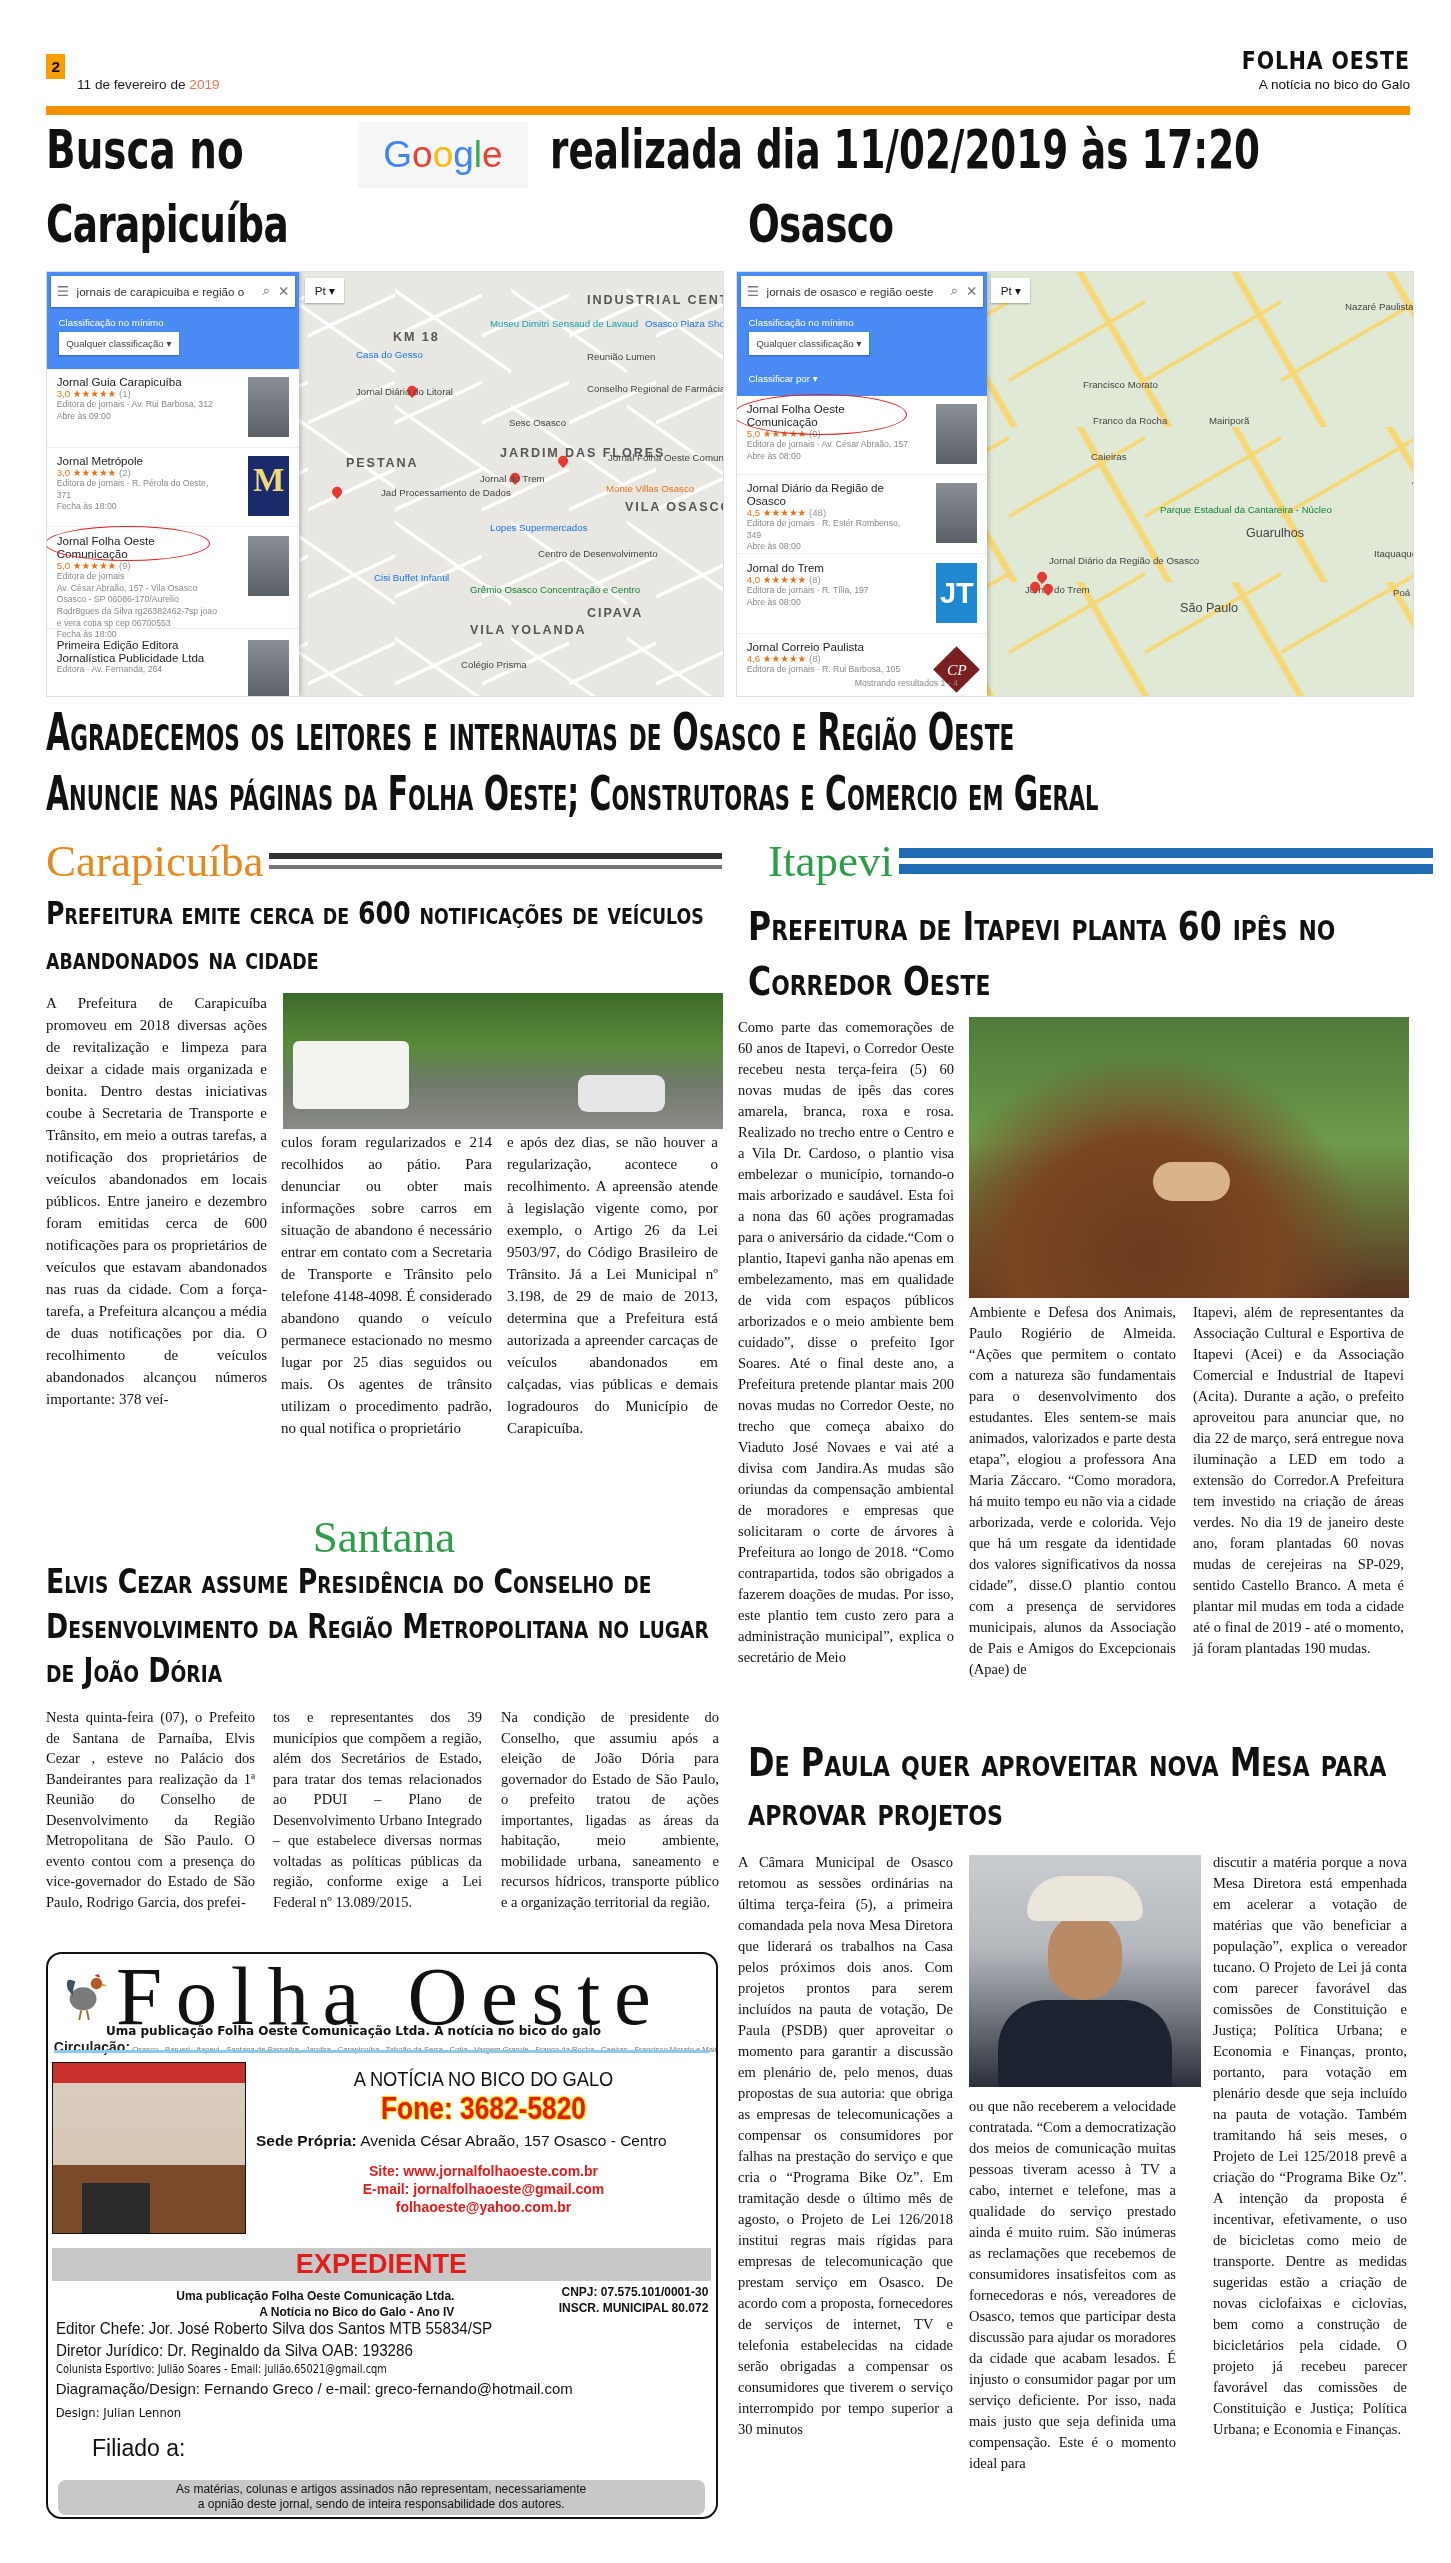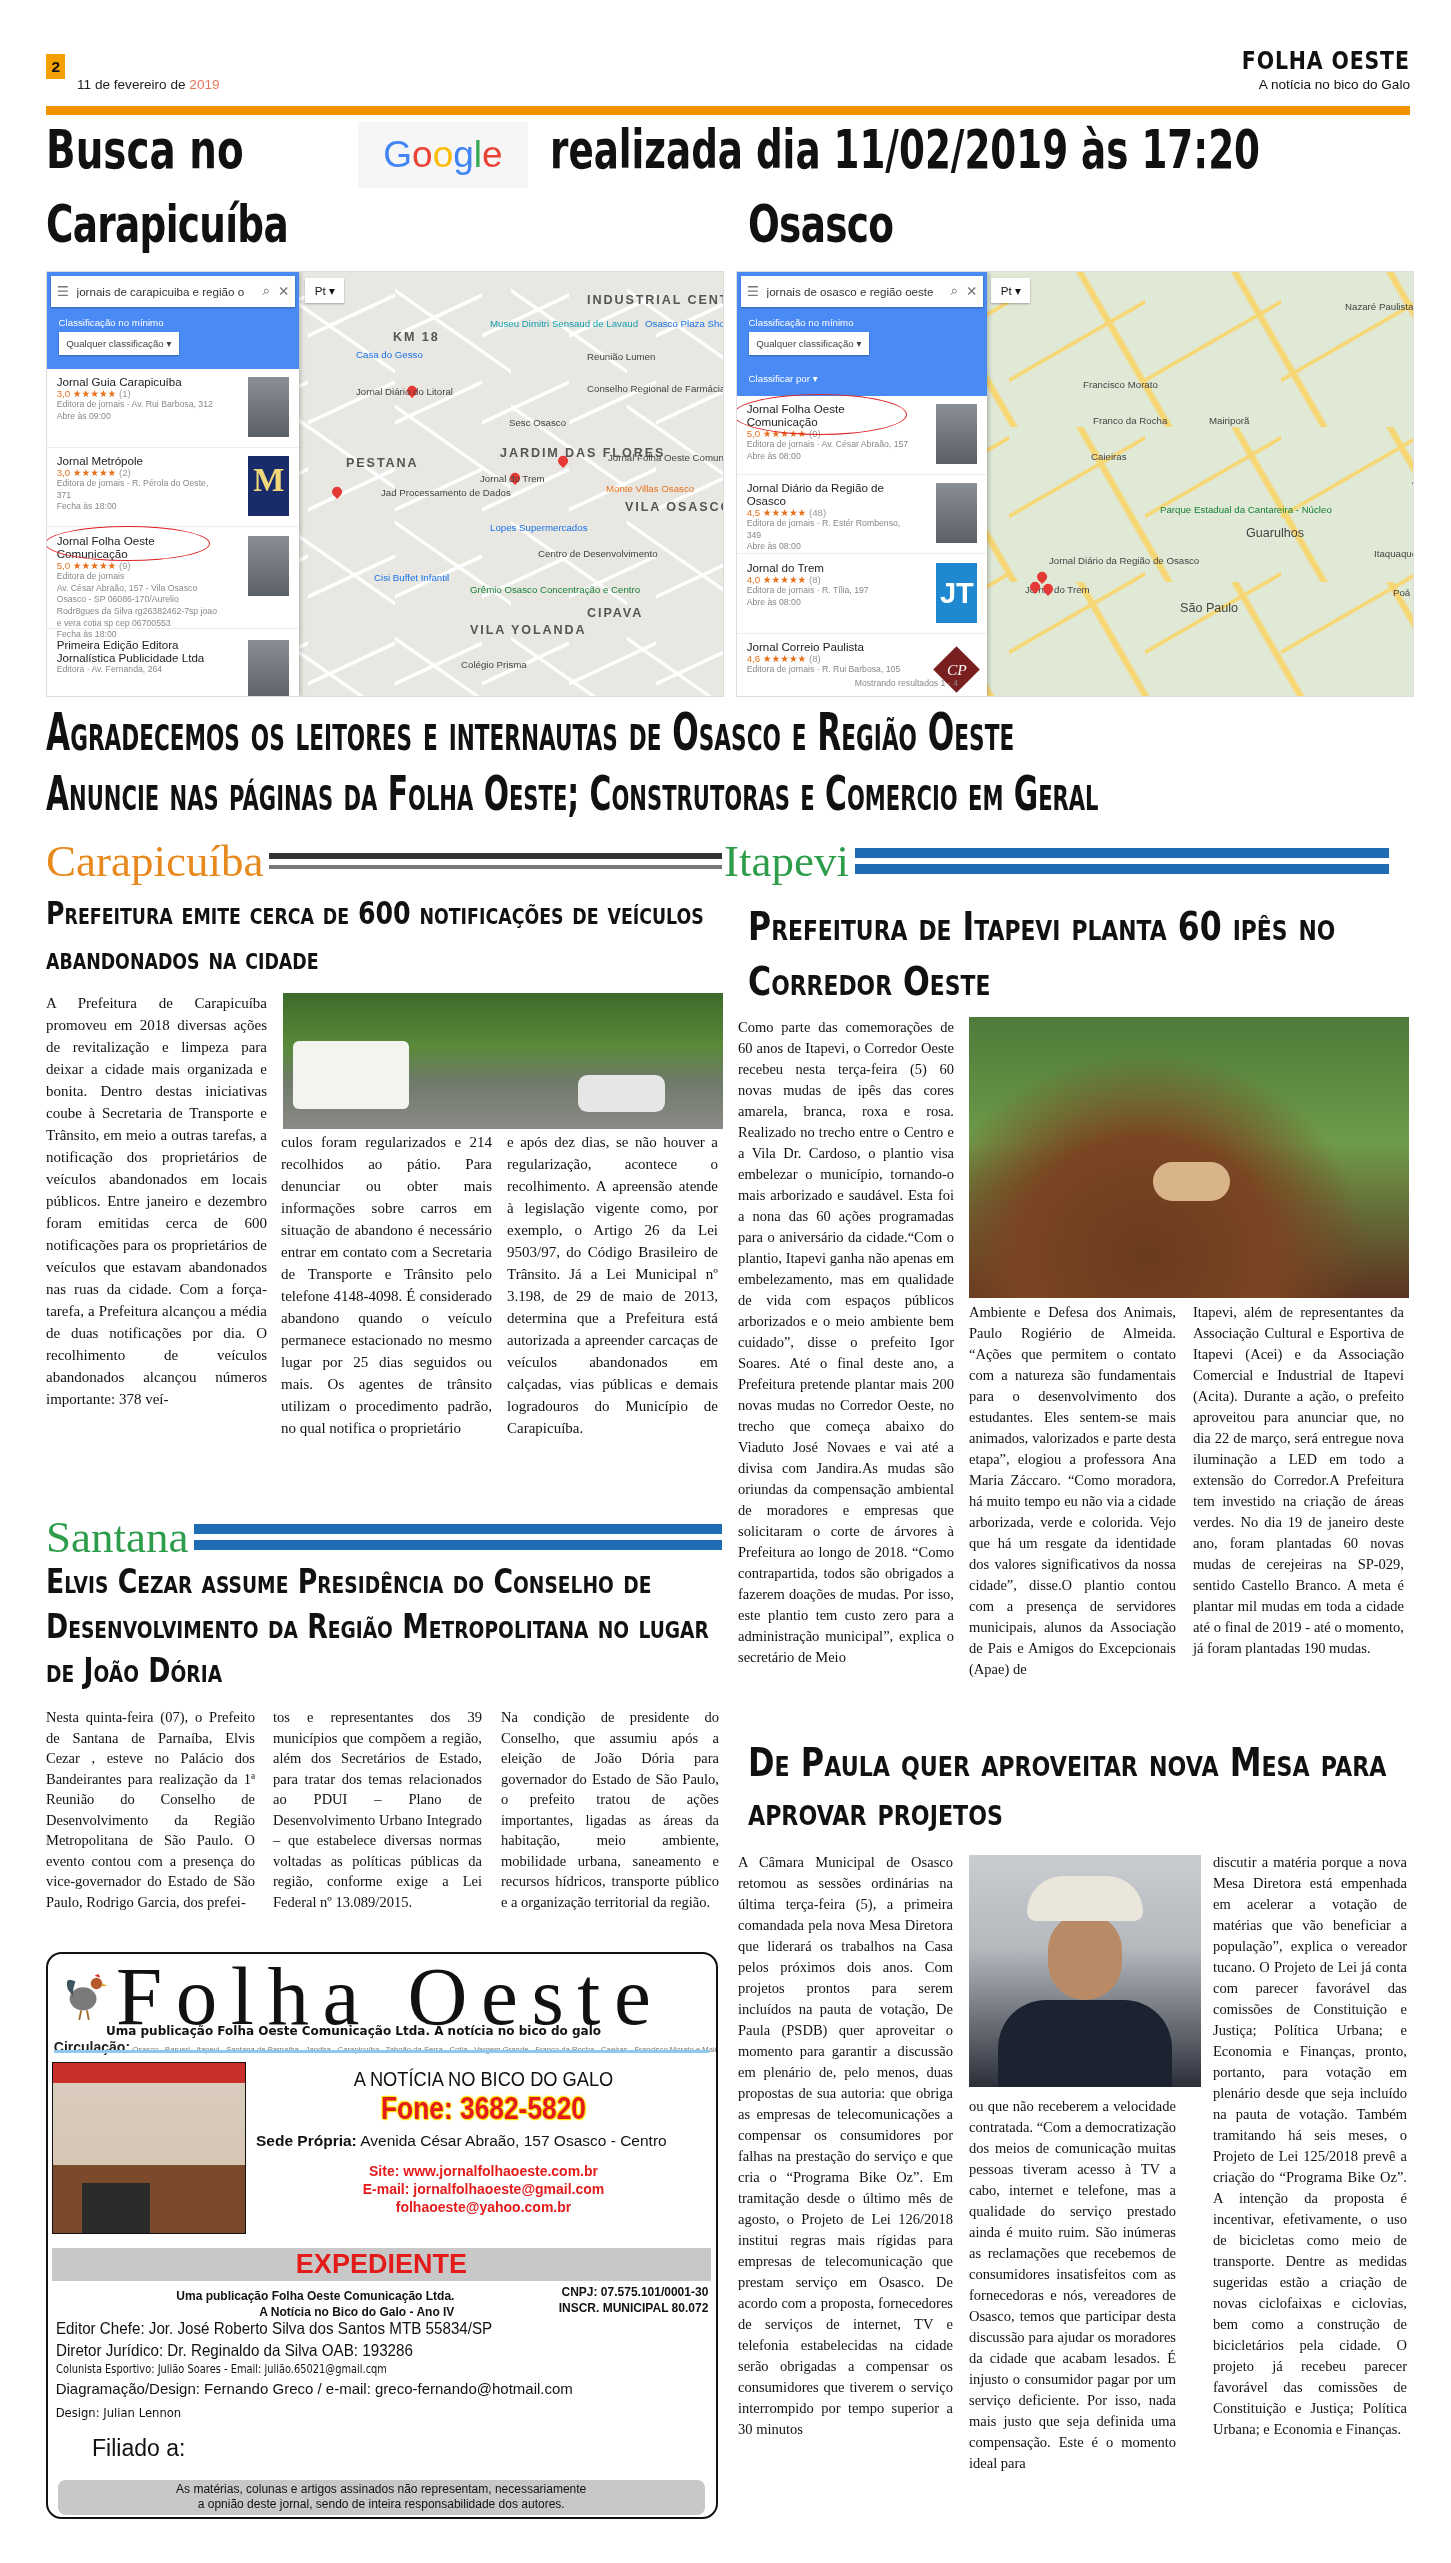--- a/index.html
+++ b/index.html
@@ -76,24 +76,24 @@
 
   
   .section { display:flex; align-items:center; gap: 5.8px; }
   .section .sname { font: 45px "Liberation Serif", serif; }
   .lines { flex:1; display:flex; flex-direction:column; gap: 5.8px; }
   .lines i { display:block; height: 6.8px; }
   #sec-carap { left: 46px; top: 835px; width: 676px; }
   #sec-carap .sname { color: #e8891e; }
   #sec-carap .lines i:first-child { background:#333; height: 5.8px; }
   #sec-carap .lines i:last-child { background:#777; height: 3.9px; }
-  #sec-itapevi { left: 724px; top: 835px; width: 665px; justify-content: space-between; }
+  #sec-itapevi { left: 768px; top: 835px; width: 665px; justify-content: space-between; }
   #sec-itapevi .sname { color: #2e9d4b; }
   #sec-itapevi .lines i { background:#1f6cb5; height: 9.7px; }
-  #sec-santana { left: 46px; top: 1511px; width: 676px; }
+  #sec-santana { left: 46px; top: 1511px; width: 676px; flex-direction: column; }
   #sec-santana .sname { color: #2e9d4b; }
   #sec-santana .lines i { background:#1f6cb5; height: 9.7px; }
 
   .headline { font: bold 33px "DejaVu Sans", sans-serif; font-variant: small-caps; line-height: 1.42; transform: scaleX(0.8); transform-origin: left; }
   #hl-carap { left: 46px; top: 891px; width: 852px; font-size: 32px; transform: scaleX(0.79); }
   #hl-itapevi { left: 748px; top: 899px; width: 823px; font-size: 39px; transform: scaleX(0.81); }
   #hl-santana { left: 46px; top: 1560px; width: 833px; font-size: 33px; transform: scaleX(0.81); line-height: 1.35; }
   #hl-depaula { left: 748px; top: 1739px; width: 823px; font-size: 39px; transform: scaleX(0.82); line-height: 1.25; }
 
   .col { font: 15px "Liberation Serif", serif; line-height: 22px; text-align: justify; hyphens: auto; color:#111; }

